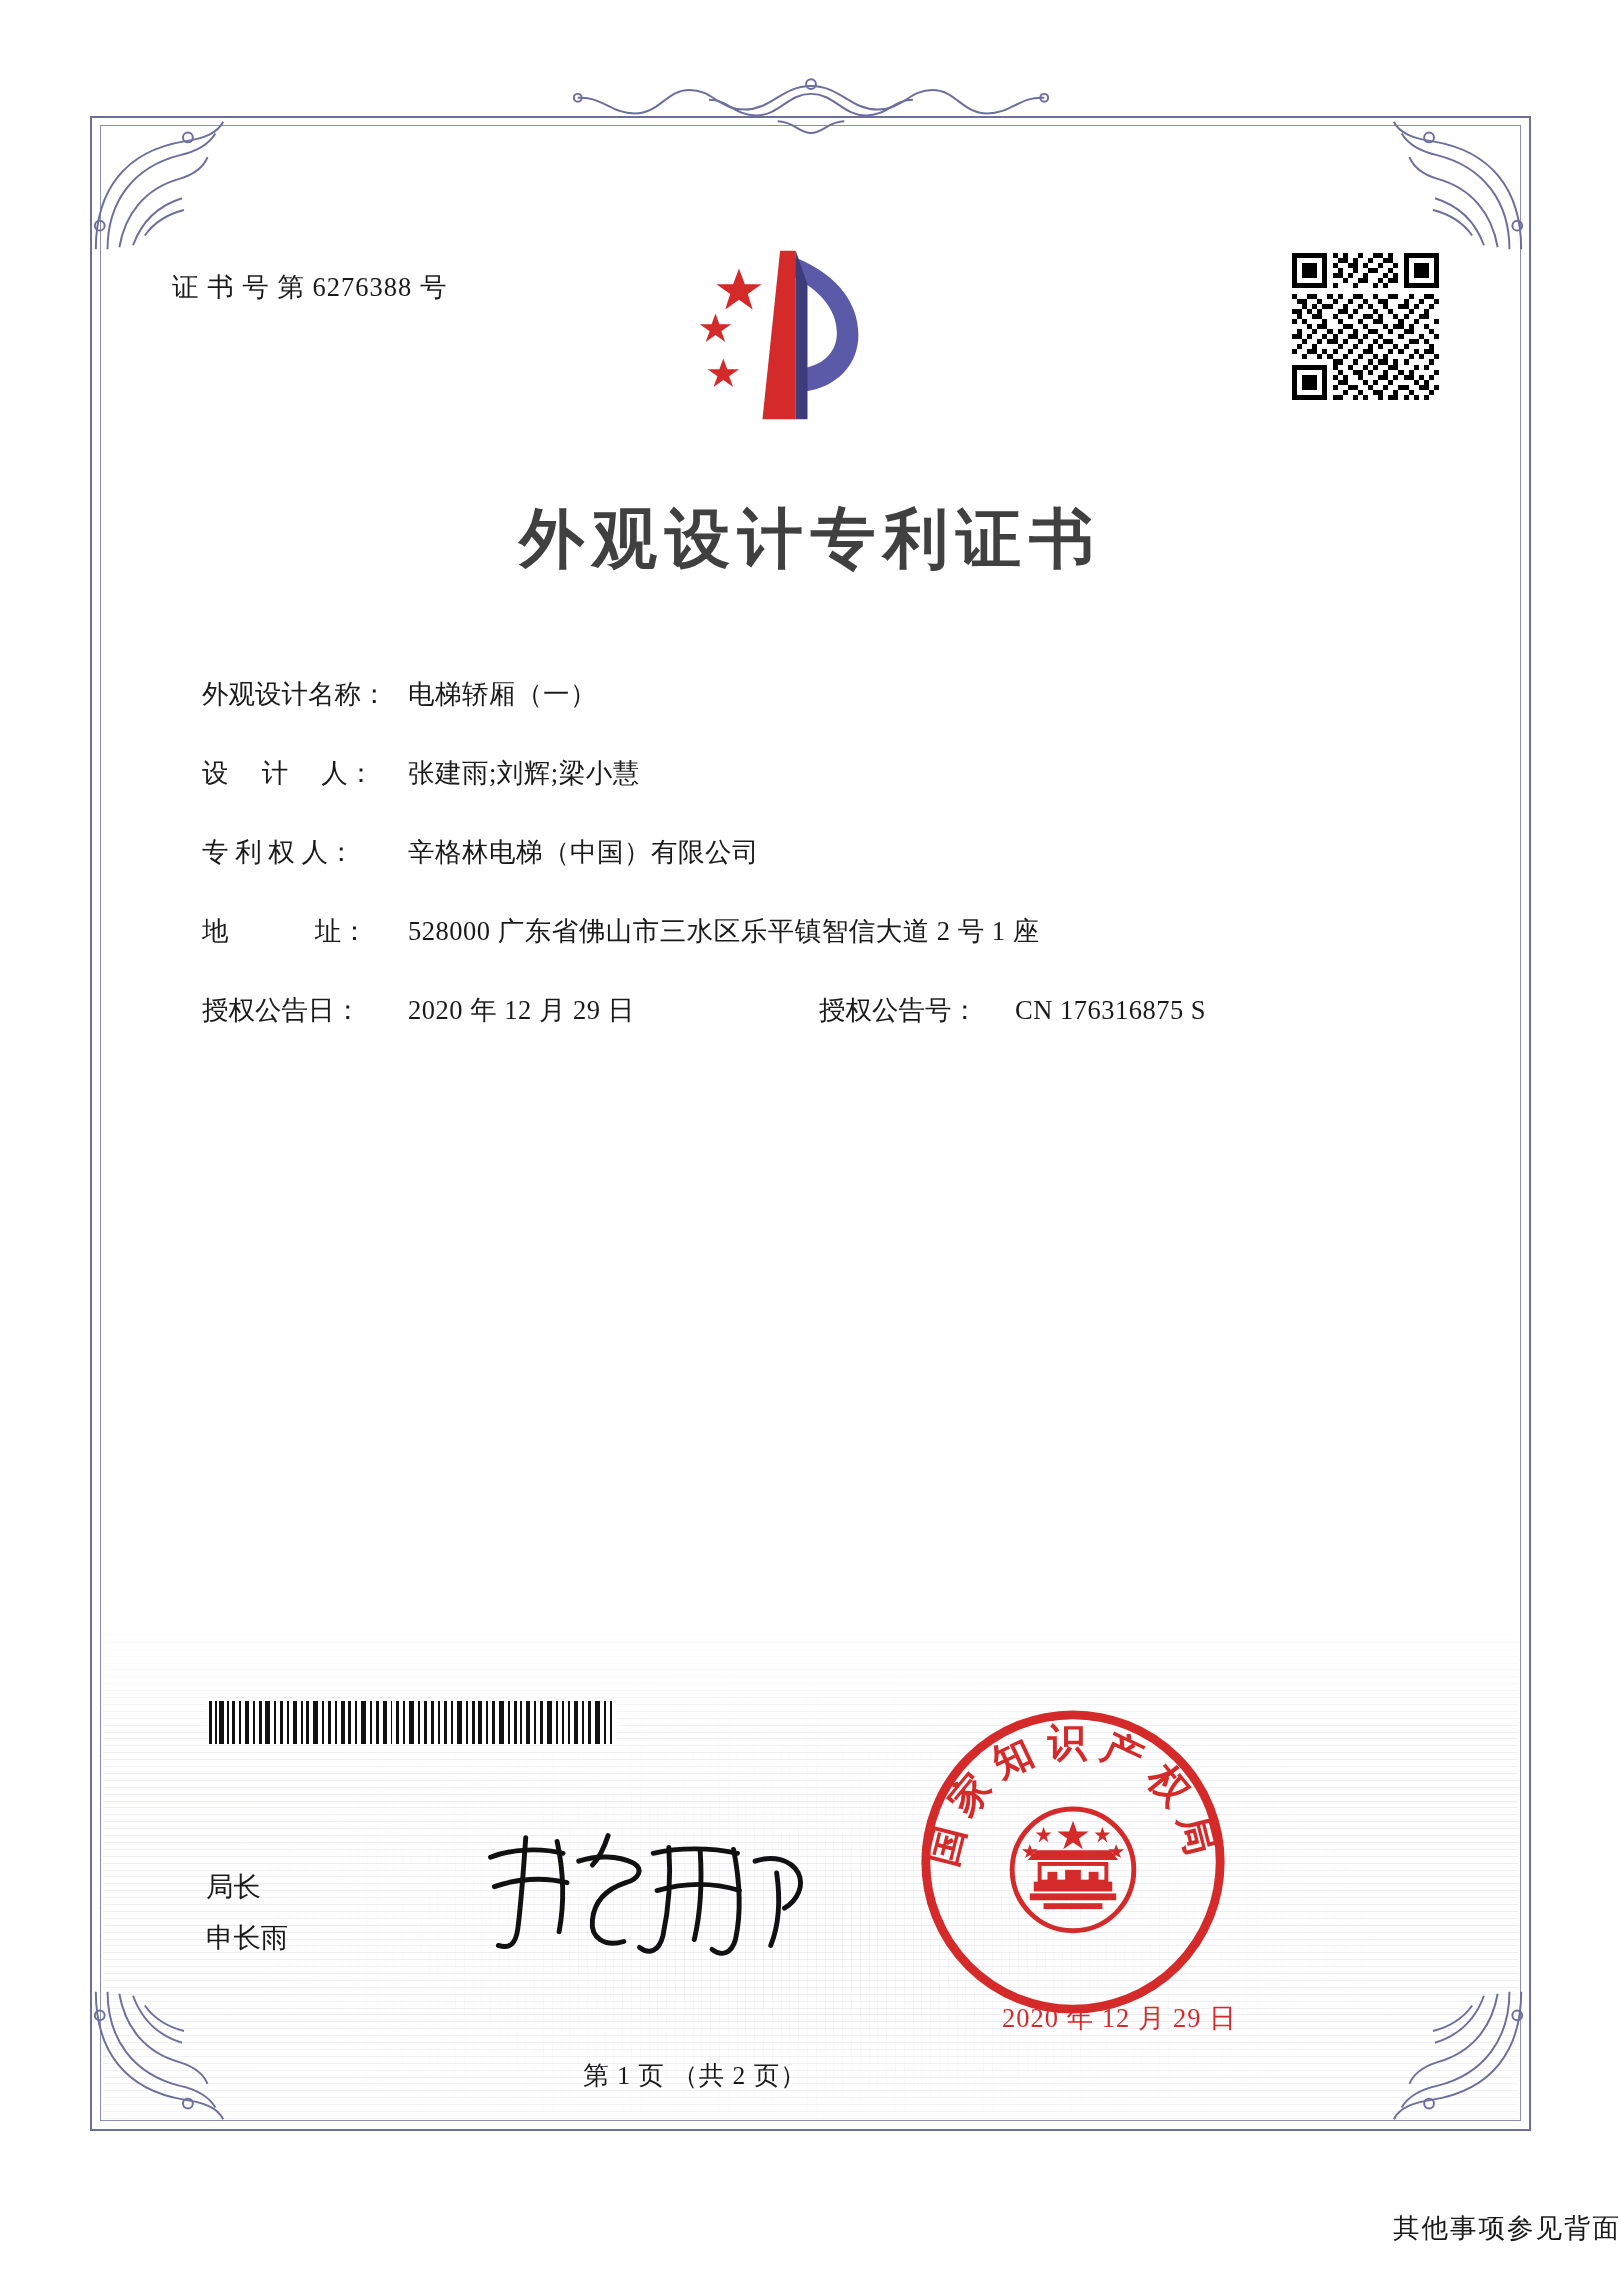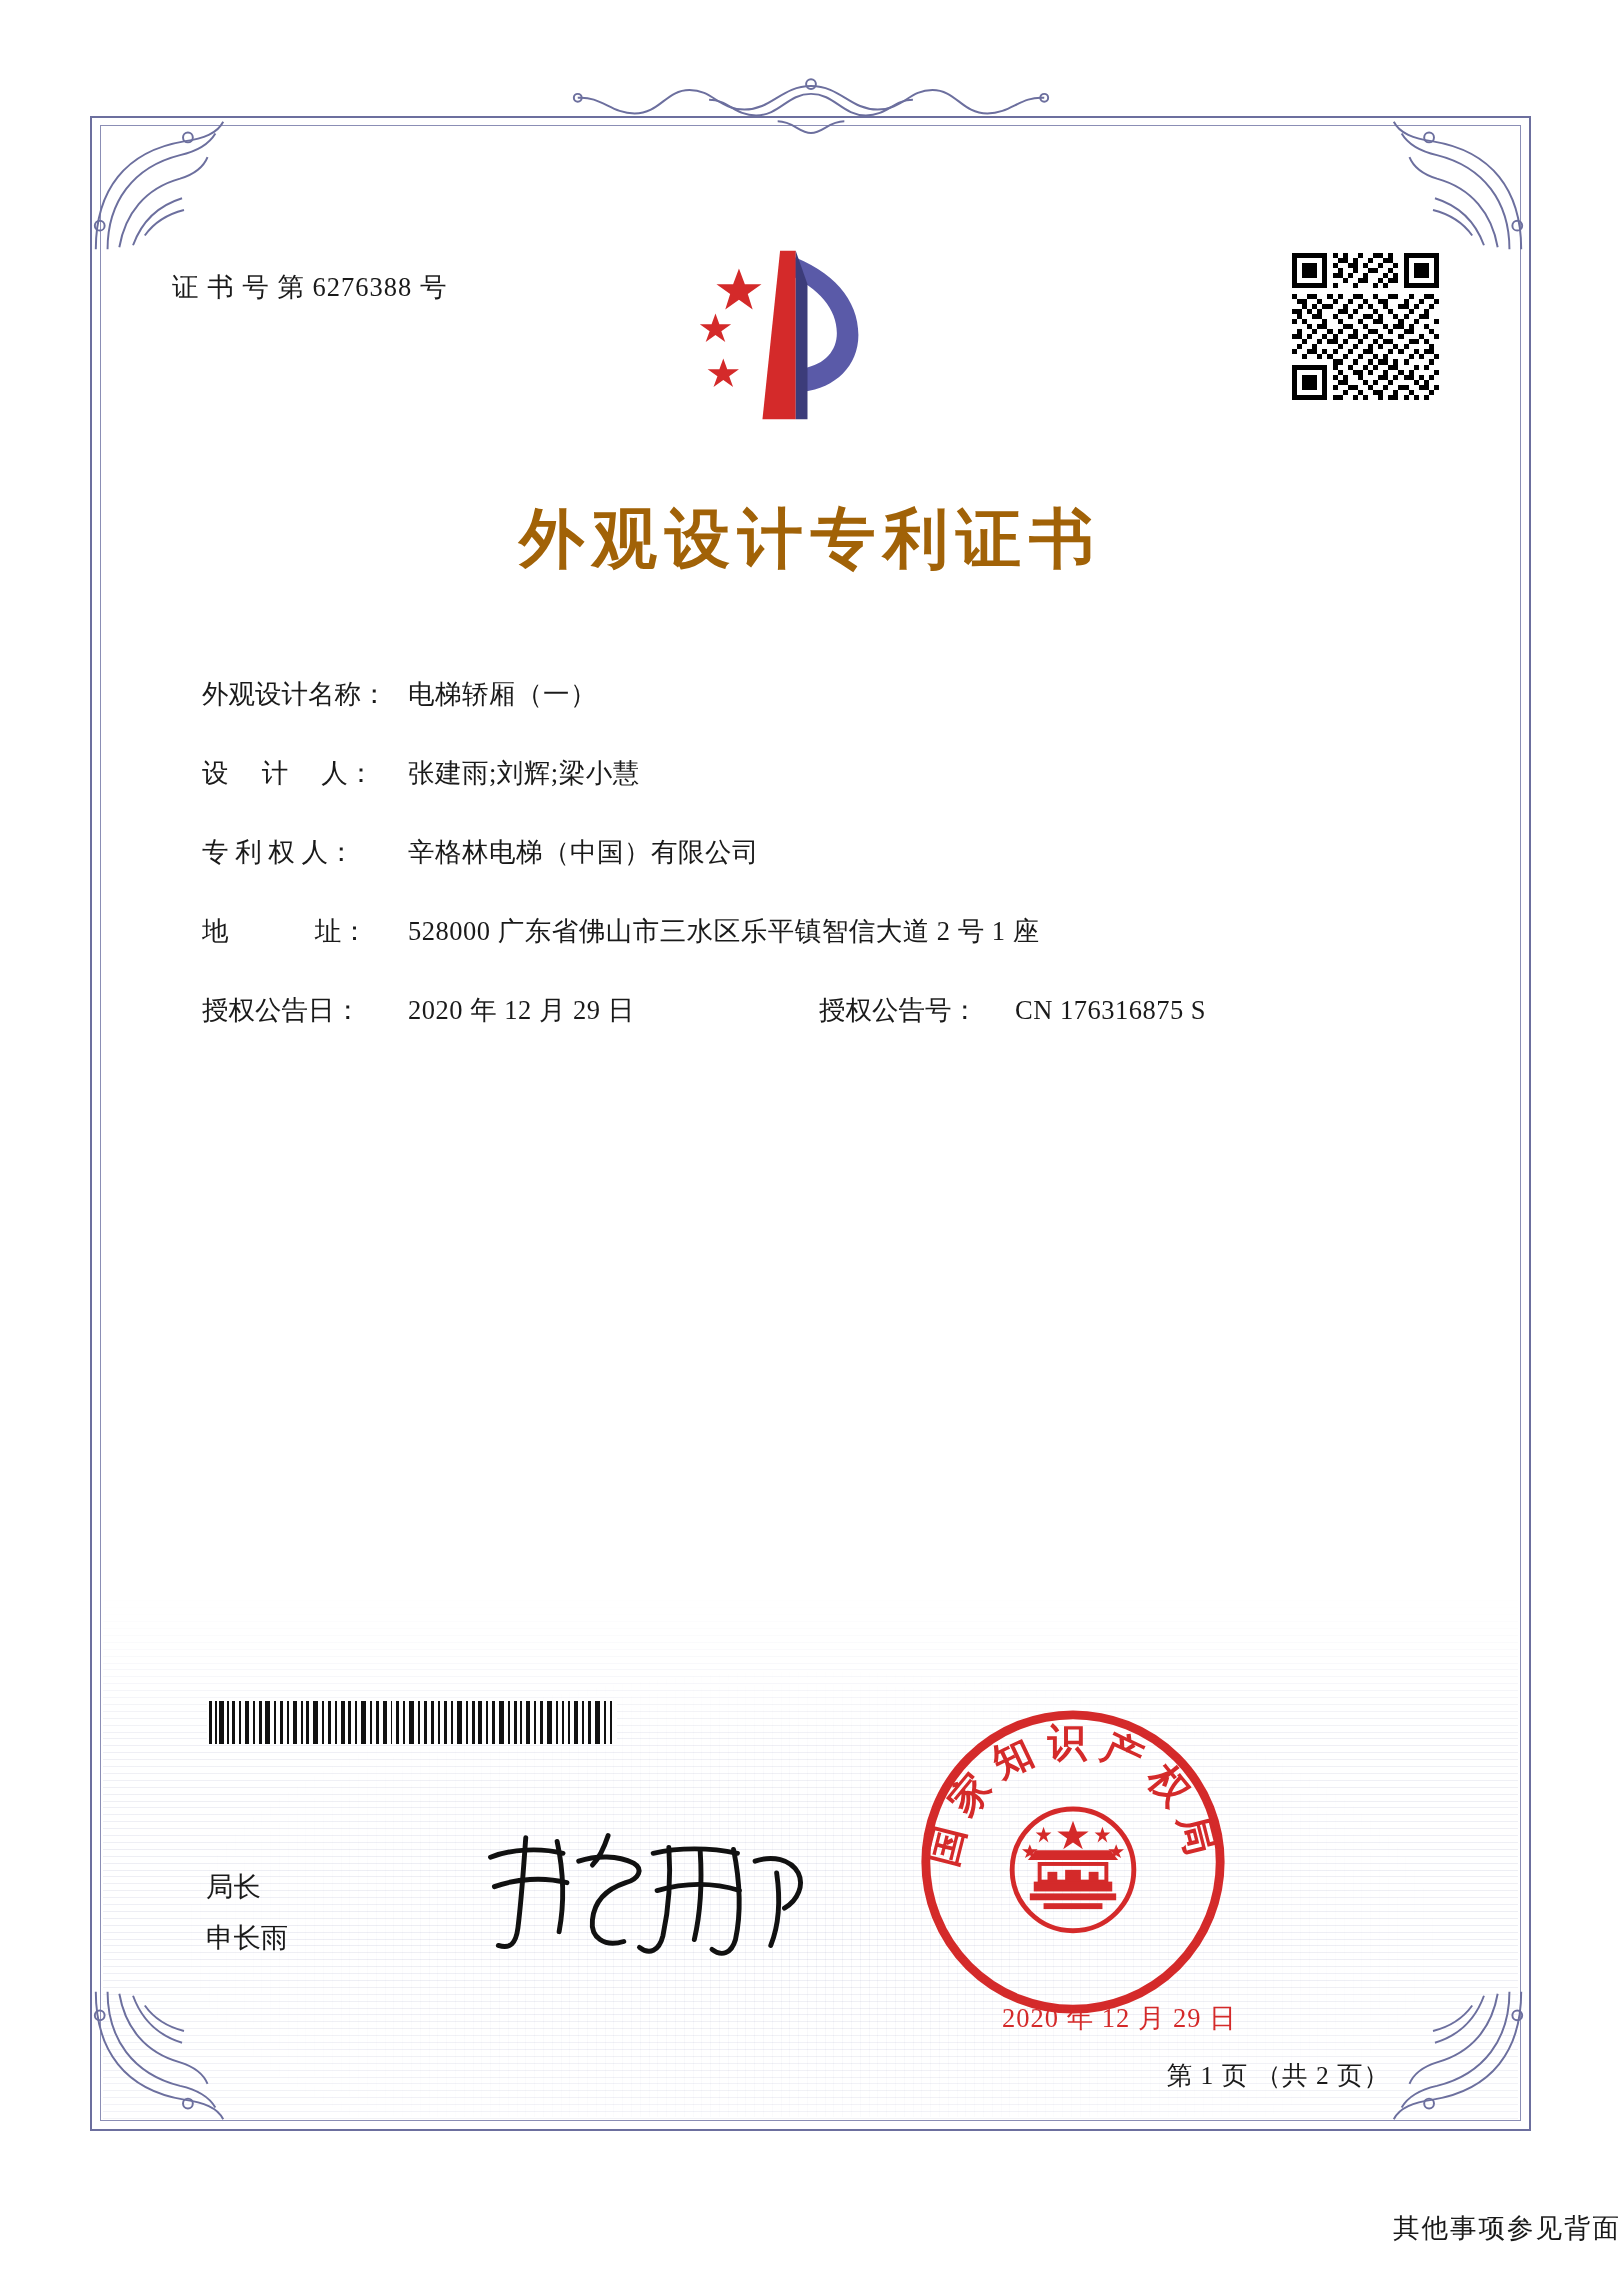--- a/index.html
+++ b/index.html
@@ -117,21 +117,21 @@
   
   .title {
     position: absolute;
     left: 0; top: 495px;
     width: 1621px;
     text-align: center;
     font-family: "Liberation Serif", serif;
     font-weight: bold;
     font-size: 65px;
     letter-spacing: 7.8px;
-    color: #a16207;
+    color: #404040;
   }
 
   
   .fields {
     position: absolute;
     left: 202px; top: 676px;
     width: 1225px;
   }
   .frow {
     display: flex;
@@ -206,21 +206,21 @@
     color: #d42a2a;
     letter-spacing: 1px;
     white-space: nowrap;
   }
 
   
   .page-num {
     position: absolute;
     left: 0; top: 2058px;
     width: 1390px;
-    text-align: right;
+    text-align: center;
     font-size: 25.5px;
     letter-spacing: 1px;
   }
   .footer-note {
     position: absolute;
     left: 0; top: 2210px;
     width: 1621px;
     text-align: right;
     font-size: 26.5px;
     letter-spacing: 2px;

